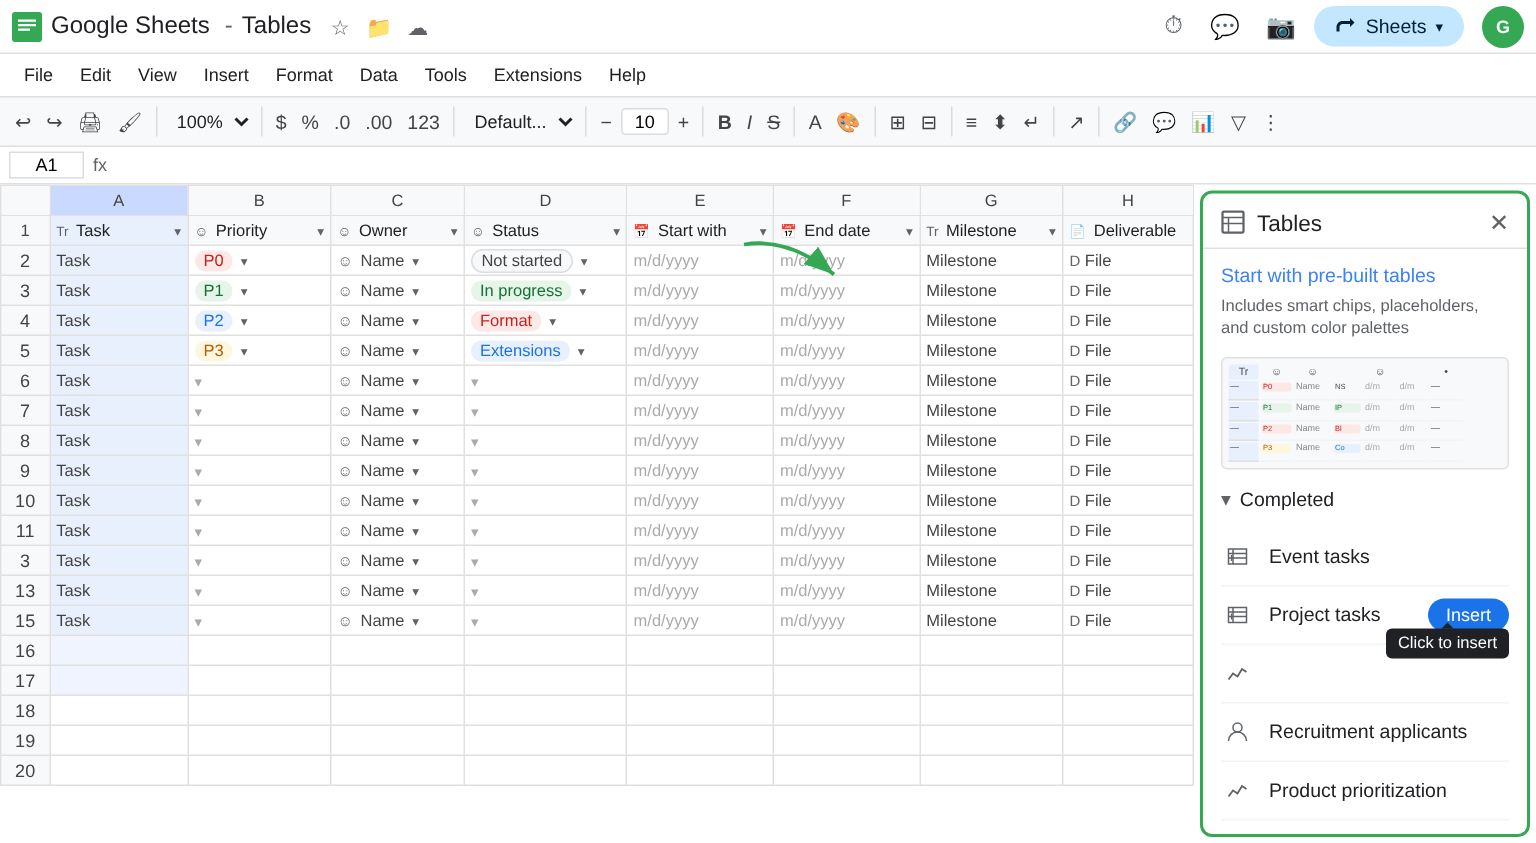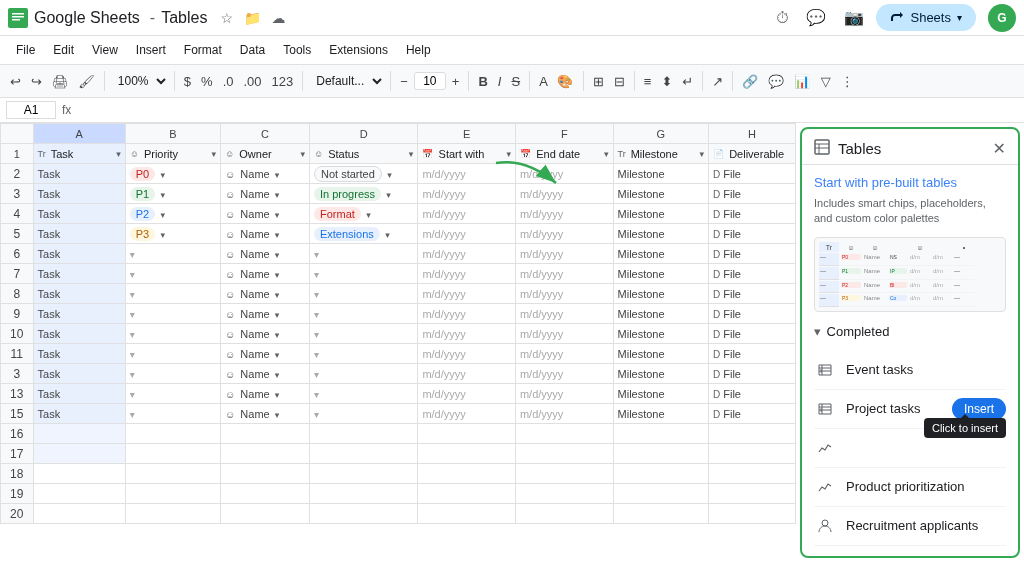--- a/index.html
+++ b/index.html
@@ -637,37 +637,37 @@
         <div class="panel-item-icon">
           <svg width="16" height="16" viewBox="0 0 16 16">
             <polyline points="2,12 5,8 8,10 11,5 14,7" stroke="#5f6368" stroke-width="1.2" fill="none"></polyline>
           </svg>
         </div>
       </div>
 
       <div class="panel-item">
         <div class="panel-item-icon">
           <svg width="16" height="16" viewBox="0 0 16 16">
-            <polyline points="2,12 5,8 8,10 11,5 14,7" stroke="#5f6368" stroke-width="1.2" fill="none"></polyline>
-          </svg>
-        </div>
-        <span class="panel-item-label">Product prioritization</span>
-      </div>
-
-      <div class="panel-item">
-        <div class="panel-item-icon">
-          <svg width="16" height="16" viewBox="0 0 16 16">
             <circle cx="8" cy="5" r="3" stroke="#5f6368" stroke-width="1" fill="none"></circle>
             <path d="M2 14c0-3.3 2.7-6 6-6s6 2.7 6 6" stroke="#5f6368" stroke-width="1" fill="none"></path>
           </svg>
         </div>
         <span class="panel-item-label">Recruitment applicants</span>
       </div>
 
       <div class="panel-item">
         <div class="panel-item-icon">
+          <svg width="16" height="16" viewBox="0 0 16 16">
+            <polyline points="2,12 5,8 8,10 11,5 14,7" stroke="#5f6368" stroke-width="1.2" fill="none"></polyline>
+          </svg>
+        </div>
+        <span class="panel-item-label">Product prioritization</span>
+      </div>
+
+      <div class="panel-item">
+        <div class="panel-item-icon">
           
         </div>
 
       </div>
     </div>
   </div>
 </div>
 
 </body></html>

